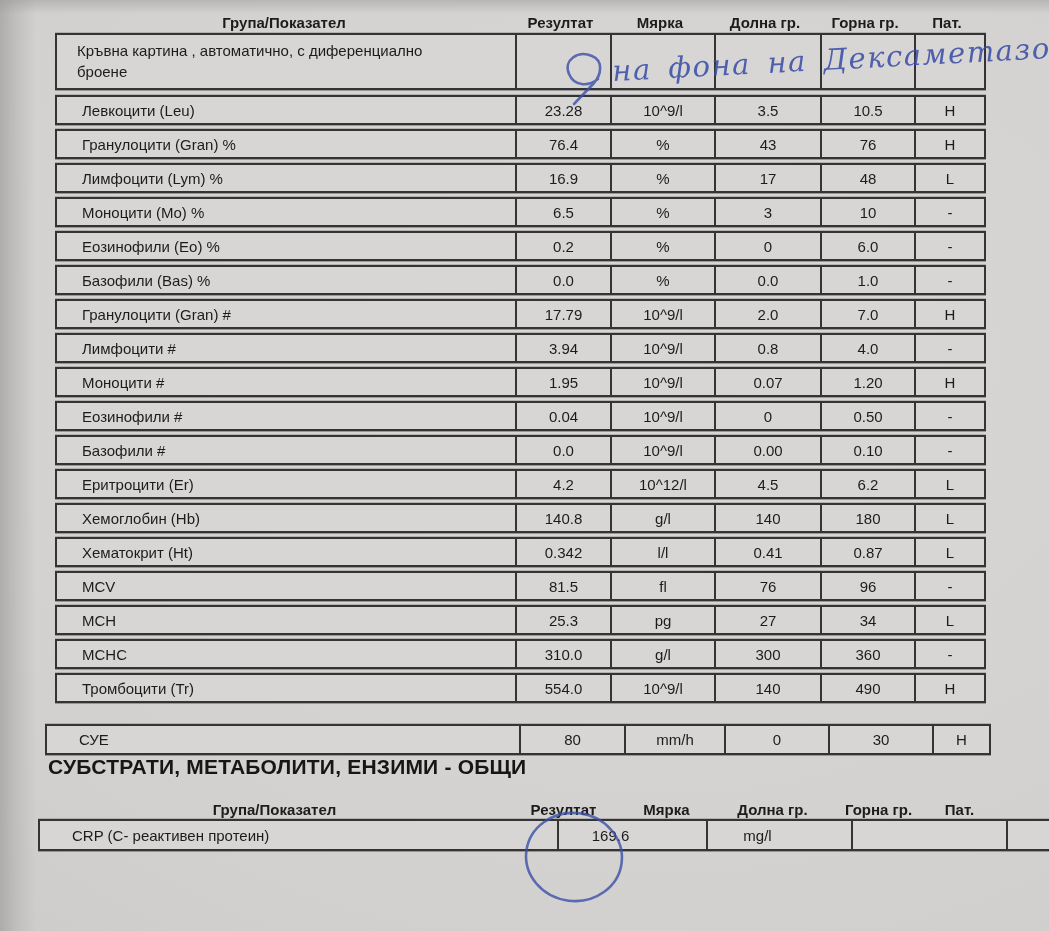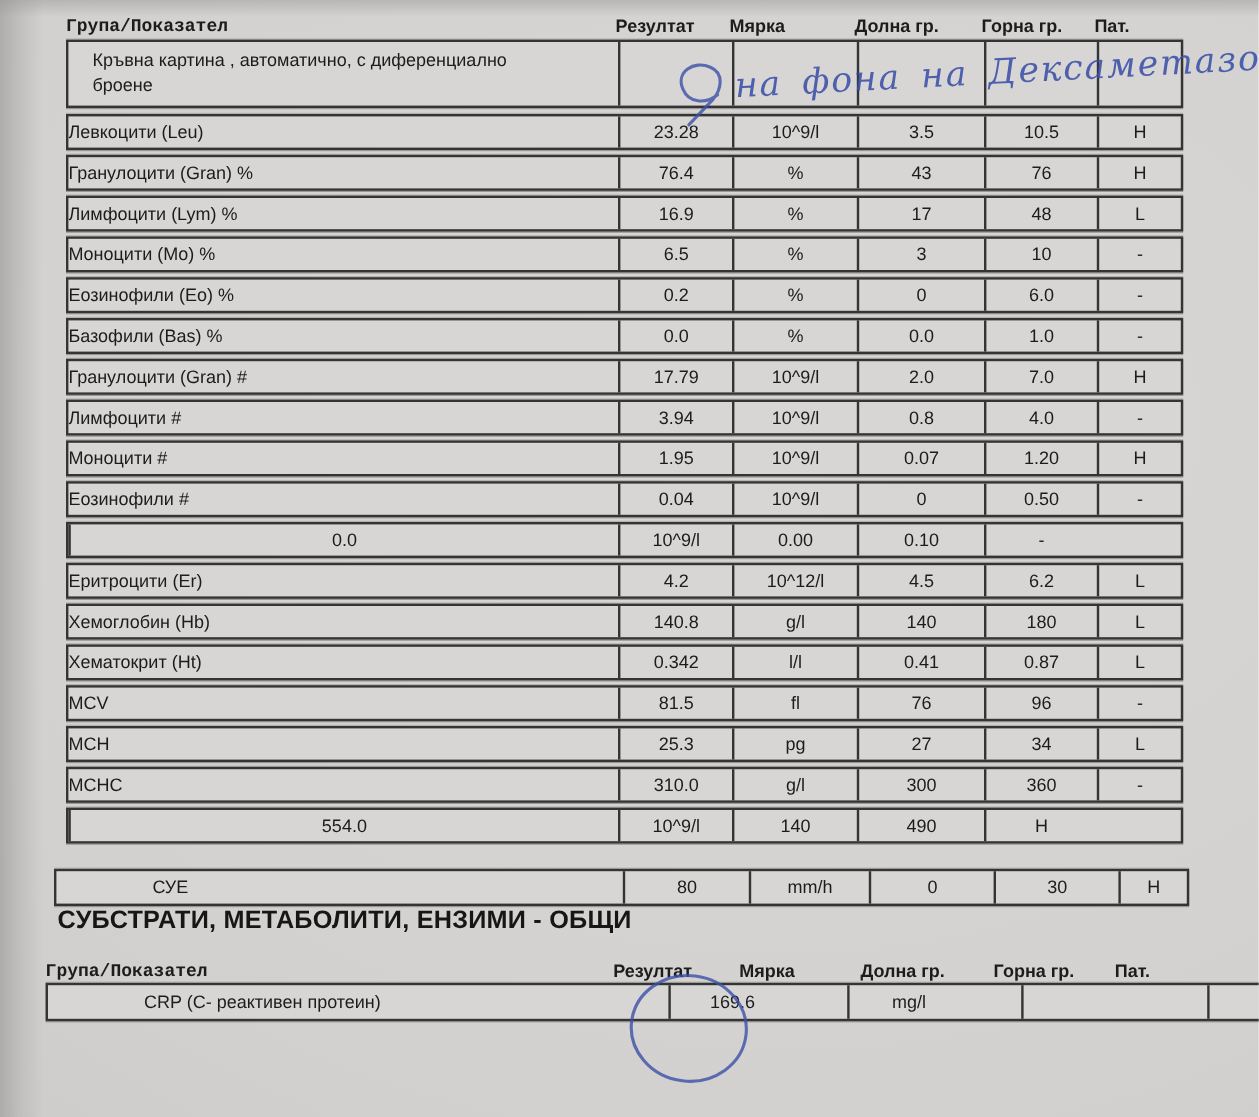--- a/index.html
+++ b/index.html
@@ -20,38 +20,38 @@
     background: linear-gradient(180deg, rgba(150,148,146,.45), rgba(150,148,146,0));
     pointer-events:none;
   }
 
   
   .grid-top { display:grid; grid-template-columns: 458px 95px 104px 106px 94px 70px; }
   .grid-mid { display:grid; grid-template-columns: 472px 105px 100px 104px 104px 57px; }
   .grid-bot { display:grid; grid-template-columns: 473px 105px 101px 111px 101px 61px; }
 
   .thead { position:absolute; height:22px; align-items:flex-end; }
-  .th { font-weight:bold; font-size:15px; color:var(--ink); text-align:left; white-space:nowrap; }
-  .th.name { text-align:left;font-family:Liberation Mono, monospace; }
+  .th { font-weight:bold; font-size:15px; color:var(--ink); text-align:center; white-space:nowrap; }
+  .th.name { text-align:center; }
   .thead-top { left:55px; top:9px; }
   .thead-bot { left:38px; top:796px; }
 
   .lab-row {
     border:2px solid var(--line); background:#d8d6d4;
     height:26px; margin-bottom:4px;
     box-shadow: 0 1px 0 rgba(40,40,40,.35), 0 -1px 0 rgba(40,40,40,.2);
   }
   .cell {
     border-left:2px solid var(--line);
     display:flex; align-items:center; justify-content:center;
     font-size:15px; color:var(--ink); overflow:hidden; white-space:nowrap;
   }
-  .cell.name { border-left:none; justify-content:flex-start; padding-left:0; }
+  .cell.name { border-left:none; justify-content:flex-start; padding-left:25px; }
   .cell.result { font-weight:normal; }
-  .lab-row.indent .cell.name { padding-left:48px;margin-left:32px; }
+  .lab-row.indent .cell.name { padding-left:32px; }
 
   .group-row { position:absolute; left:55px; top:33px; height:53px; }
   .group-row .cell { align-items:flex-start; }
   .group-row .cell.name { padding-left:20px; padding-top:5px; white-space:normal; line-height:1.4; }
   .group-row .cell.name span { display:block; max-width:352px; }
 
   #cbc-rows { position:absolute; left:55px; top:95px; }
   #sue-container { position:absolute; left:45px; top:724px; }
   #sue-container .lab-row { height:27px; }
   #crp-container { position:absolute; left:38px; top:819px; }
@@ -174,20 +174,21 @@
       </div>
       <div class="lab-row grid-top">
         <div class="cell name">Еозинофили #</div>
         <div class="cell result">0.04</div>
         <div class="cell unit">10^9/l</div>
         <div class="cell low">0</div>
         <div class="cell high">0.50</div>
         <div class="cell flag">-</div>
       </div>
       <div class="lab-row grid-top">
+        <div class="cell name">Базофили #</div>
         <div class="cell result">0.0</div>
         <div class="cell unit">10^9/l</div>
         <div class="cell low">0.00</div>
         <div class="cell high">0.10</div>
         <div class="cell flag">-</div>
       </div>
       <div class="lab-row grid-top">
         <div class="cell name">Еритроцити (Er)</div>
         <div class="cell result">4.2</div>
         <div class="cell unit">10^12/l</div>
@@ -229,20 +230,21 @@
       </div>
       <div class="lab-row grid-top">
         <div class="cell name">MCHC</div>
         <div class="cell result">310.0</div>
         <div class="cell unit">g/l</div>
         <div class="cell low">300</div>
         <div class="cell high">360</div>
         <div class="cell flag">-</div>
       </div>
       <div class="lab-row grid-top">
+        <div class="cell name">Тромбоцити (Tr)</div>
         <div class="cell result">554.0</div>
         <div class="cell unit">10^9/l</div>
         <div class="cell low">140</div>
         <div class="cell high">490</div>
         <div class="cell flag">H</div>
       </div>
     </div>
 
   <div id="sue-container">
       <div class="lab-row grid-mid indent">

